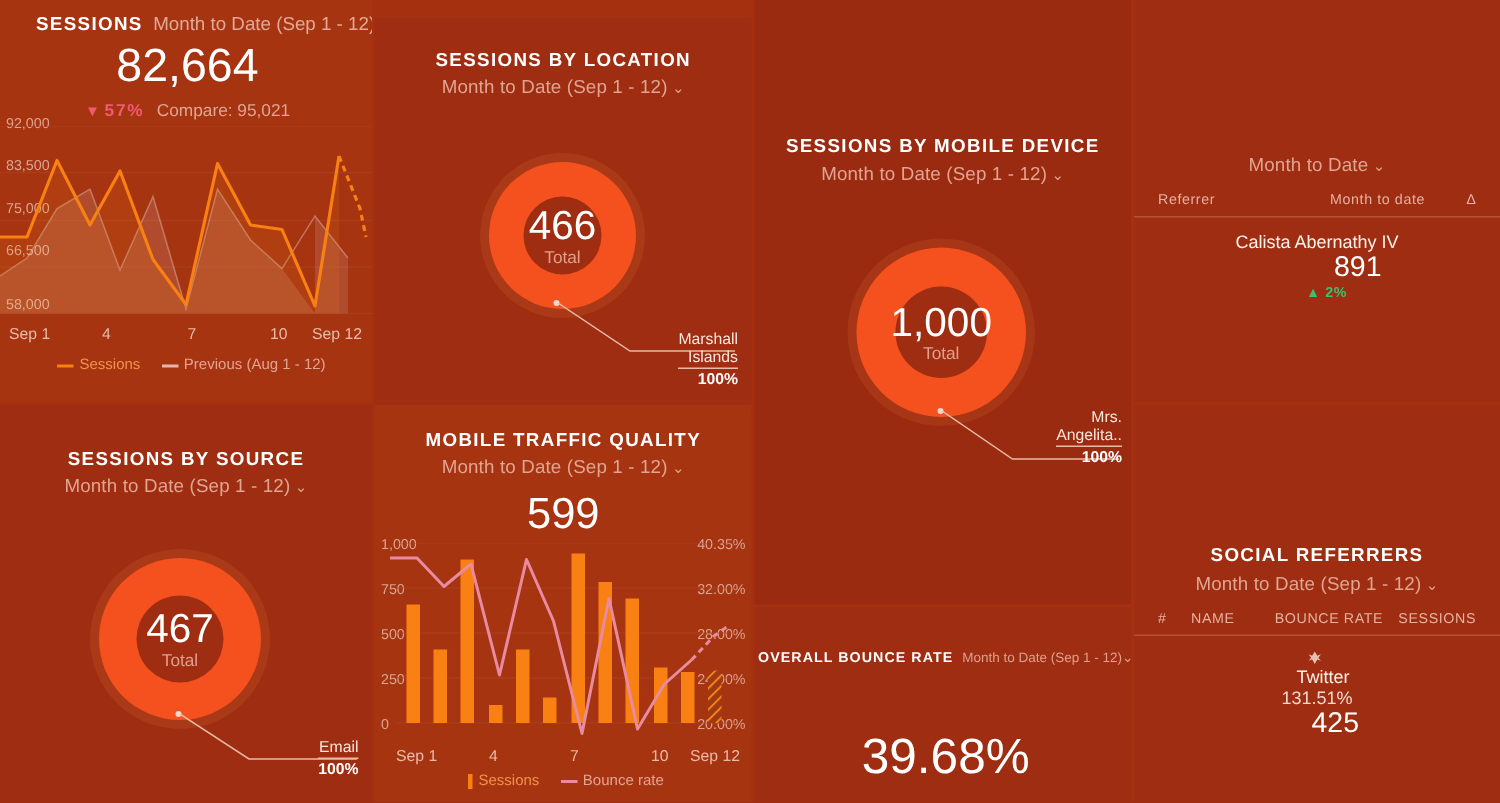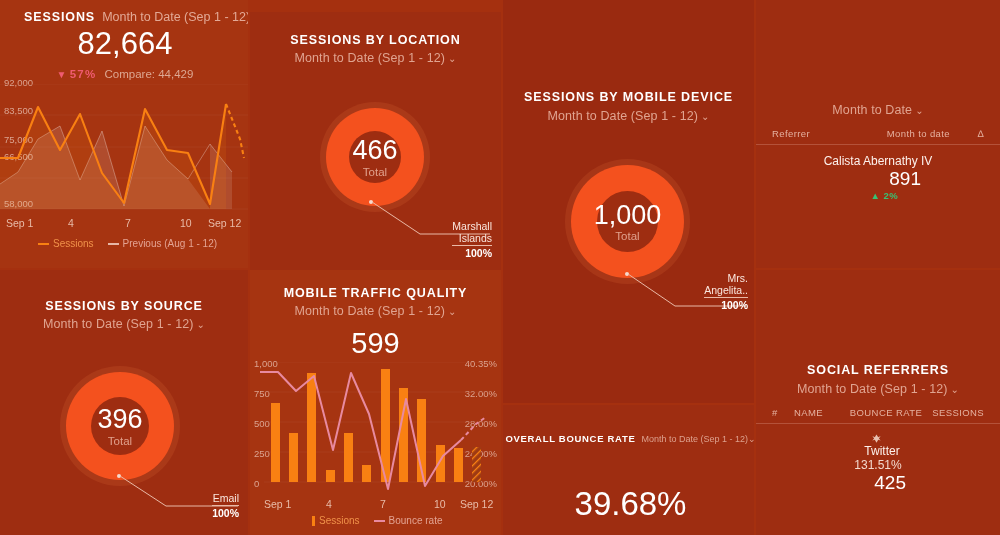--- a/index.html
+++ b/index.html
@@ -102,27 +102,27 @@
 <div class="dash">
 
   <div class="panel light" id="p-sessions" style="left:0;top:0;width:248px;height:268px;">
     <div class="hdr">
       <span class="t">SESSIONS</span><span class="s"><span>Month to Date (Sep 1 - 12)</span></span>
     </div>
     <div class="bignum kpi">82,664</div>
     <div class="delta down dl">
       <span class="arrow">▼</span>
       <span class="pct">57%</span>
-      <span class="cmp">Compare: 44,429</span>
+      <span class="cmp">Compare: 95,021</span>
     </div>
 
     <div class="axisY" style="left:4px;top:77px;">92,000</div>
     <div class="axisY" style="left:4px;top:105px;">83,500</div>
     <div class="axisY" style="left:4px;top:134px;">75,000</div>
-    <div class="axisY" style="left:4px;top:151px;">66,500</div>
+    <div class="axisY" style="left:4px;top:162px;">66,500</div>
     <div class="axisY" style="left:4px;top:198px;">58,000</div>
 
     <svg width="248" height="130" style="position:absolute;left:0;top:84px;">
       <g stroke="#ad4526" stroke-width="1" opacity=".55">
         <line x1="0" y1="0" x2="248" y2="0"></line>
         <line x1="0" y1="31" x2="248" y2="31"></line>
         <line x1="0" y1="63" x2="248" y2="63"></line>
         <line x1="0" y1="94" x2="248" y2="94"></line>
         <line x1="0" y1="125" x2="248" y2="125"></line>
       </g>
@@ -223,21 +223,21 @@
   <div class="panel" style="left:0;top:270px;width:248px;height:265px;">
     <div class="title" style="position:absolute;top:29px;width:248px;">SESSIONS BY SOURCE</div>
     <div class="subtitle" style="position:absolute;top:47px;width:248px;">
       <span>Month to Date (Sep 1 - 12)</span><span class="caret">⌄</span>
     </div>
     <div class="donut" style="left:66px;top:102px;width:108px;height:108px;">
       <div class="glow"></div>
       <div class="ring"></div>
       <div class="hole" style="inset:25px;"></div>
       <div class="ctr">
-        <span class="v">396</span>
+        <span class="v">467</span>
         <span class="l">Total</span>
       </div>
     </div>
     <div class="dot" style="left:117px;top:204px;"></div>
     <svg width="248" height="50" style="position:absolute;left:0;top:206px;">
       <polyline points="120,0 166,30 238,30" fill="none" stroke="#e9b9a7" stroke-width="1"></polyline>
     </svg>
     <div class="callout" style="right:9px;top:222px;">
       <div class="nm">Email</div>
       <div class="pc">100%</div>

